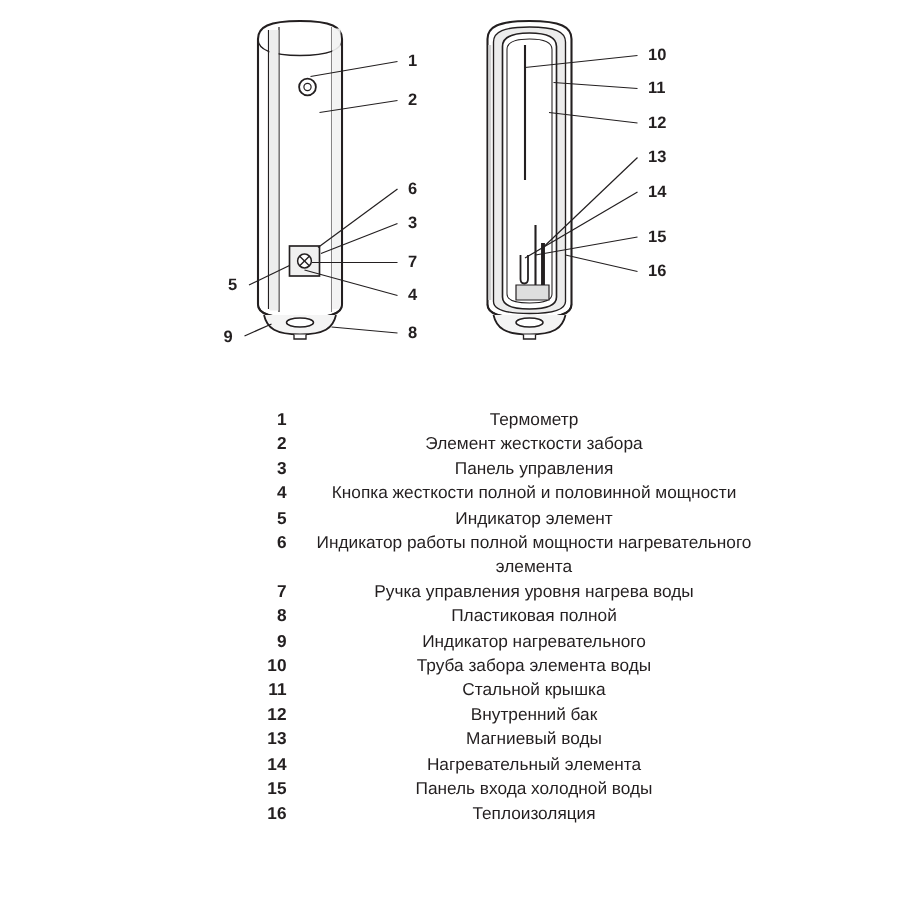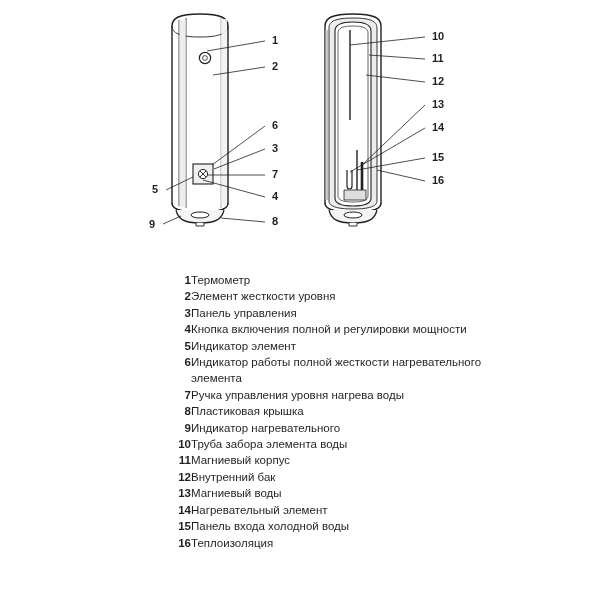--- a/index.html
+++ b/index.html
@@ -48,21 +48,21 @@
     line-height: 16.4px;
   }
   td.legend-num {
     width: 28px;
     font-weight: bold;
     text-align: right;
     padding-right: 10px;
     white-space: nowrap;
   }
   td.legend-text {
-    text-align: left;
+    text-align: center;
     max-width: 330px;
   }
 </style>
 </head>
 <body>
 
 <div id="diagram-area">
   <svg id="diagram-svg" width="600" height="255" viewBox="0 0 600 255" xmlns="http://www.w3.org/2000/svg">
 
     <g>
@@ -167,69 +167,69 @@
 
 <div id="legend">
   <table class="legend-table">
     <tbody>
       <tr>
         <td class="legend-num">1</td>
         <td class="legend-text">Термометр</td>
       </tr>
       <tr>
         <td class="legend-num">2</td>
-        <td class="legend-text">Элемент жесткости уровня</td>
+        <td class="legend-text">Элемент жесткости забора</td>
       </tr>
       <tr>
         <td class="legend-num">3</td>
         <td class="legend-text">Панель управления</td>
       </tr>
       <tr>
         <td class="legend-num">4</td>
-        <td class="legend-text">Кнопка включения полной и регулировки мощности</td>
+        <td class="legend-text">Кнопка жесткости полной и половинной мощности</td>
       </tr>
       <tr>
         <td class="legend-num">5</td>
         <td class="legend-text">Индикатор элемент</td>
       </tr>
       <tr>
         <td class="legend-num">6</td>
-        <td class="legend-text">Индикатор работы полной жесткости нагревательного элемента</td>
+        <td class="legend-text">Индикатор работы полной мощности нагревательного элемента</td>
       </tr>
       <tr>
         <td class="legend-num">7</td>
         <td class="legend-text">Ручка управления уровня нагрева воды</td>
       </tr>
       <tr>
         <td class="legend-num">8</td>
-        <td class="legend-text">Пластиковая крышка</td>
+        <td class="legend-text">Пластиковая полной</td>
       </tr>
       <tr>
         <td class="legend-num">9</td>
         <td class="legend-text">Индикатор нагревательного</td>
       </tr>
       <tr>
         <td class="legend-num">10</td>
         <td class="legend-text">Труба забора элемента воды</td>
       </tr>
       <tr>
         <td class="legend-num">11</td>
-        <td class="legend-text">Магниевый корпус</td>
+        <td class="legend-text">Стальной крышка</td>
       </tr>
       <tr>
         <td class="legend-num">12</td>
         <td class="legend-text">Внутренний бак</td>
       </tr>
       <tr>
         <td class="legend-num">13</td>
         <td class="legend-text">Магниевый воды</td>
       </tr>
       <tr>
         <td class="legend-num">14</td>
-        <td class="legend-text">Нагревательный элемент</td>
+        <td class="legend-text">Нагревательный элемента</td>
       </tr>
       <tr>
         <td class="legend-num">15</td>
         <td class="legend-text">Панель входа холодной воды</td>
       </tr>
       <tr>
         <td class="legend-num">16</td>
         <td class="legend-text">Теплоизоляция</td>
       </tr>
     </tbody>

